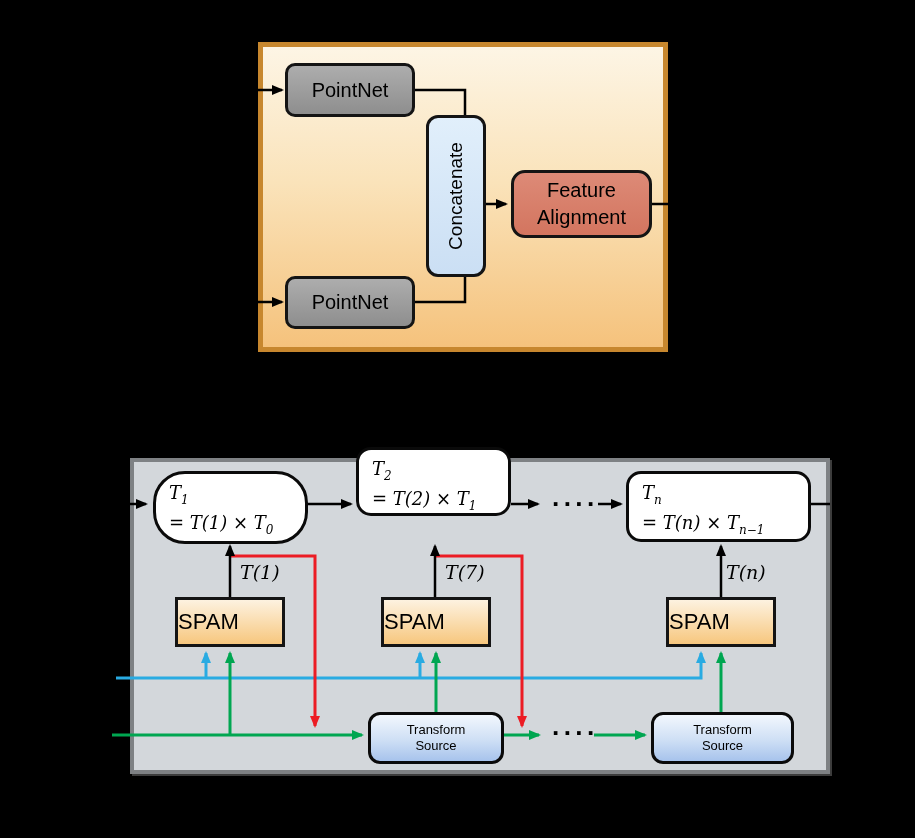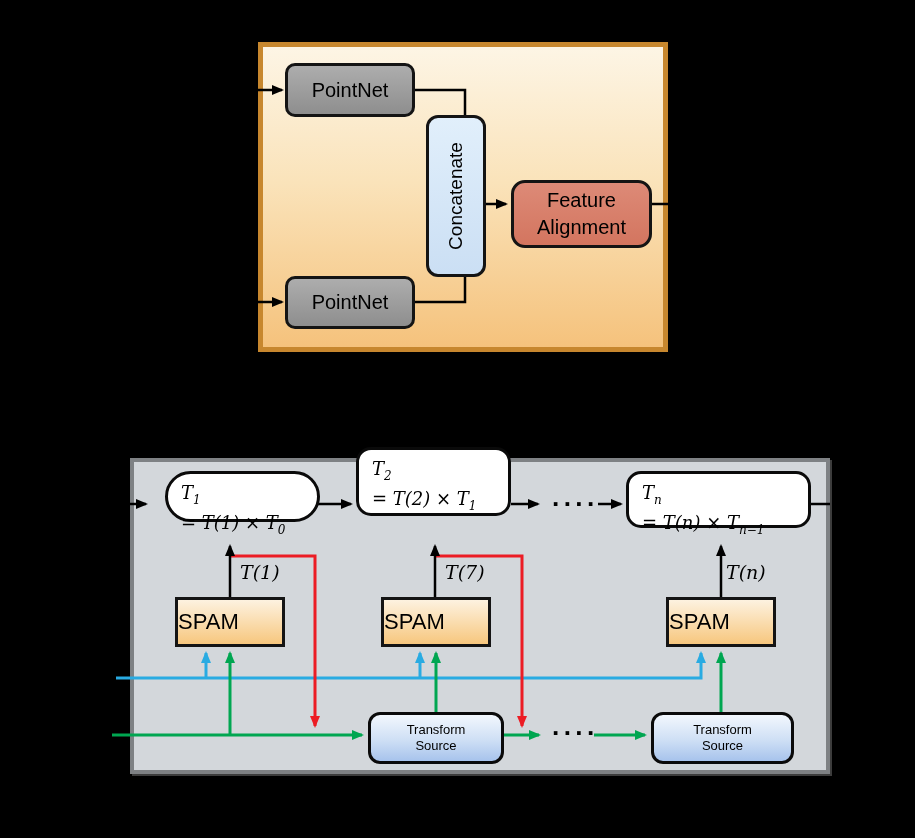--- a/index.html
+++ b/index.html
@@ -13,35 +13,35 @@
     background:linear-gradient(180deg,#fdf5e5 0%,#fae3ba 45%,#f5c27c 100%);}
   .pointnet{width:130px;border:3px solid #141414;border-radius:10px;
     background:linear-gradient(180deg,#adadad,#8e8e8e);
     color:#000;font-size:20px;display:flex;align-items:center;justify-content:center;}
   .pn1{left:277px;top:63px;height:54px;}
   .pn2{left:277px;top:276px;height:53px;}
   .concat{left:418px;top:115px;width:60px;height:162px;border:3px solid #141414;border-radius:12px;
     background:linear-gradient(180deg,#e1effb,#cbdff4);
     display:flex;align-items:center;justify-content:center;}
   .concat span{transform:rotate(-90deg);white-space:nowrap;font-size:19px;color:#000;}
-  .feat{left:503px;top:180px;width:141px;height:68px;border:3px solid #141414;border-radius:14px;
+  .feat{left:503px;top:170px;width:141px;height:68px;border:3px solid #141414;border-radius:14px;
     background:linear-gradient(180deg,#dd8a77,#d3755f);
     display:flex;flex-direction:column;align-items:center;justify-content:center;
     font-size:20px;line-height:1.35;color:#000;text-align:left;}
 
   
   .bot-panel{left:122px;top:458px;width:700px;height:316px;
     border:4px solid #7e8184;background:#d3d7db;box-shadow:2px 2px 0 #3c3c3c;}
   .tbox{border:3px solid #0a0a0a;border-radius:15px;background:#fff;color:#000;
     font-family:"DejaVu Serif",serif;font-style:italic;font-size:18px;
     padding:5px 0 0 13px;line-height:1.5;}
   .tbox sub{font-size:12px;}
-  .tb1{left:157px;top:471px;width:155px;height:51px;border-radius:32px;}
+  .tb1{left:145px;top:471px;width:155px;height:73px;border-radius:32px;}
   .tb2{left:348px;top:447px;width:155px;height:69px;}
-  .tb3{left:618px;top:471px;width:185px;height:57px;}
+  .tb3{left:618px;top:471px;width:185px;height:71px;}
   .spam{width:110px;height:50px;border:3px solid #141414;
     background:linear-gradient(180deg,#fdf2e0,#f7c77e);
     display:flex;align-items:center;justify-content:flex-start;font-size:22px;color:#000;}
   .sp1{left:167px;top:597px;} .sp2{left:373px;top:597px;} .sp3{left:658px;top:597px;}
   .ts{width:136px;height:52px;border:3px solid #0a0a0a;border-radius:12px;
     background:linear-gradient(180deg,#f2f7fd 0%,#cedff5 55%,#a7c3ec 100%);
     display:flex;flex-direction:column;align-items:center;justify-content:center;
     font-size:13px;line-height:1.25;color:#000;text-align:center;}
   .ts1{left:360px;top:712px;} .ts2{left:643px;top:712px;width:143px;}
   .tlabel{font-family:"DejaVu Serif",serif;font-style:italic;font-size:19px;color:#000;}

